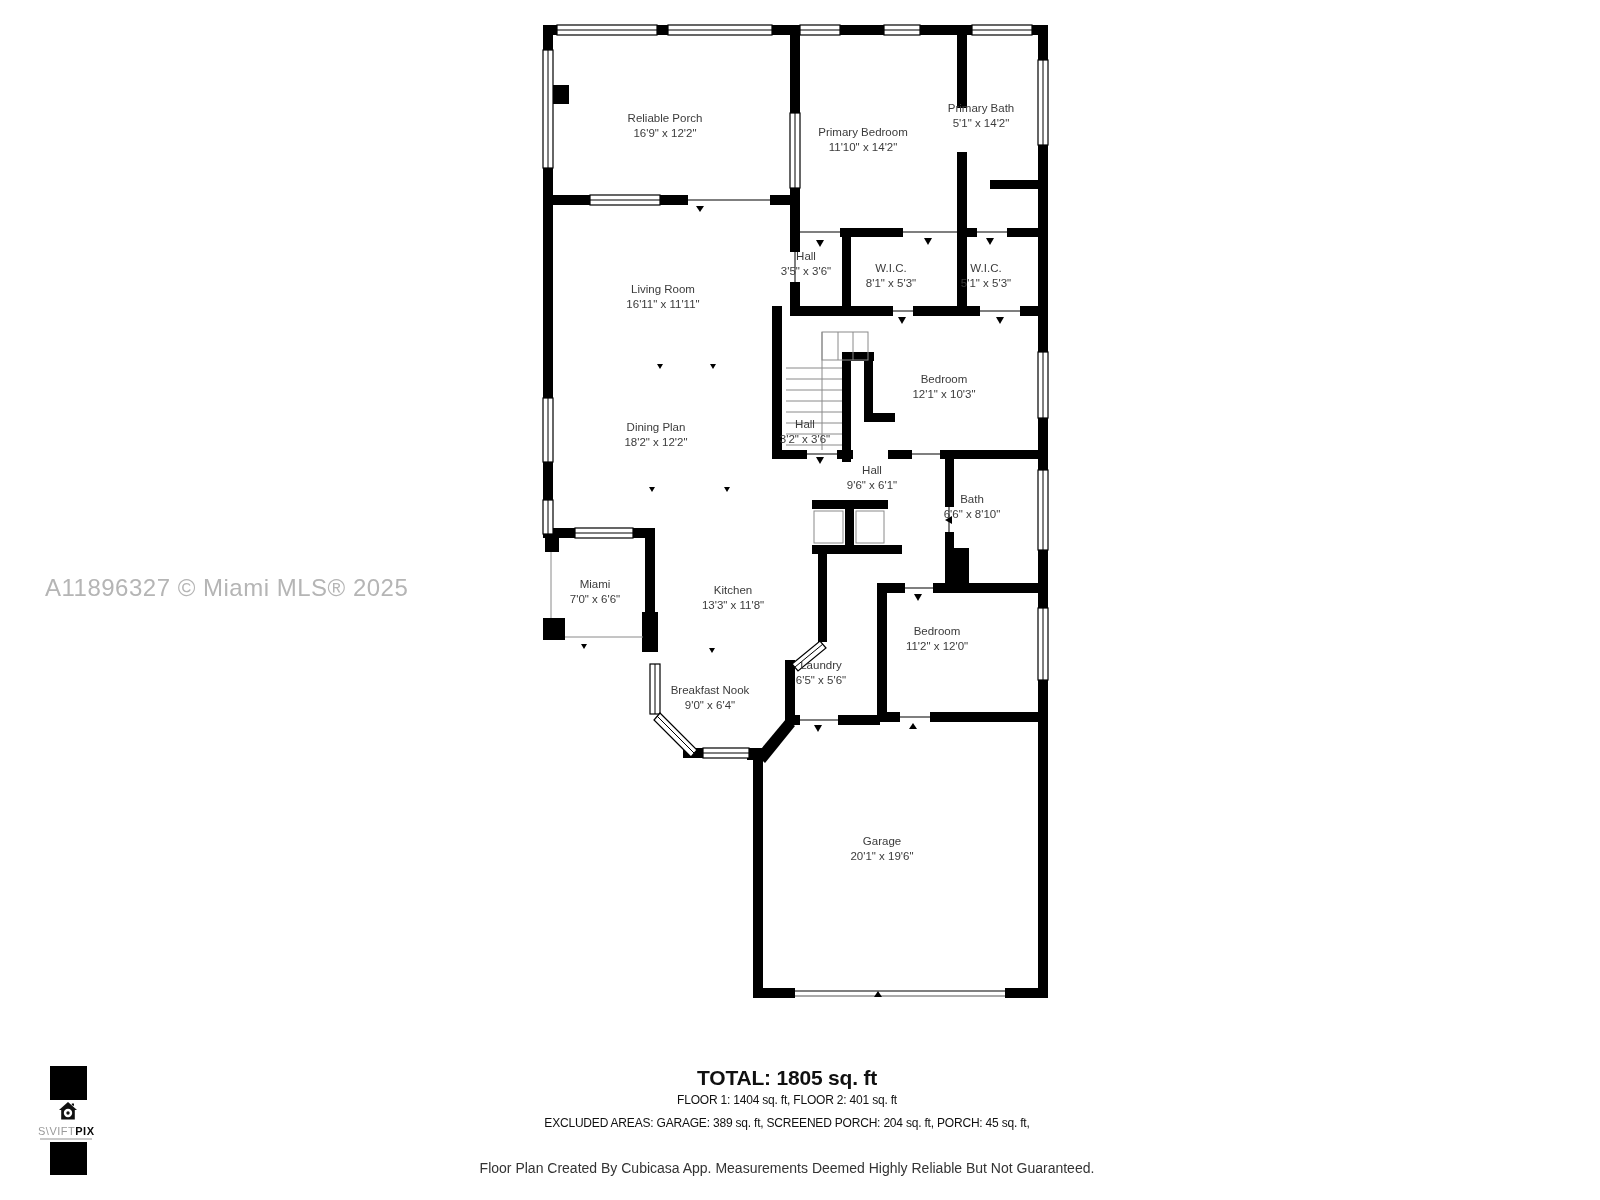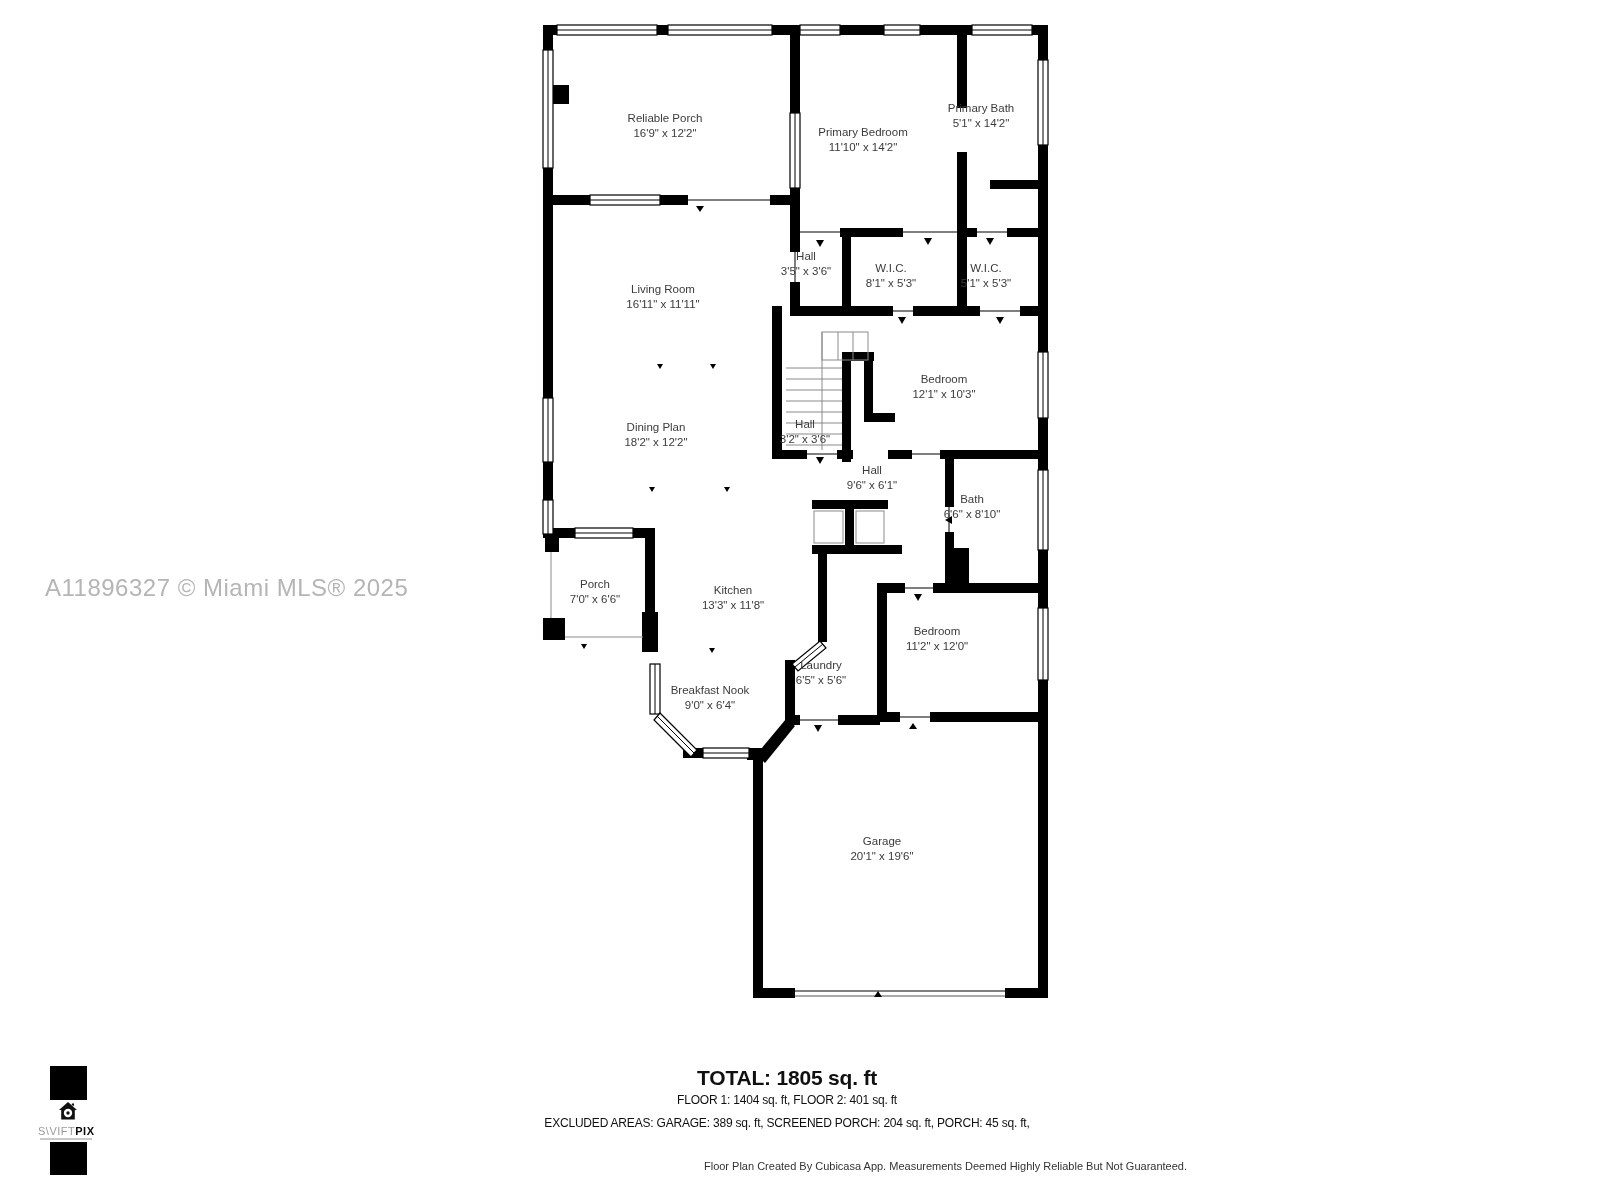--- a/index.html
+++ b/index.html
@@ -9,22 +9,22 @@
   .rlabel{position:absolute;transform:translate(-50%,-50%);text-align:center;color:#3b3b3b;
           font-size:11.5px;line-height:1.3;white-space:nowrap;}
   .rlabel .rname{display:block;}
   .rlabel .rdims{display:block;}
   .watermark{position:absolute;left:8px;top:574px;font-size:24px;color:#b5b5b5;
              letter-spacing:0.5px;margin-left:37px;}
   .summary{position:absolute;left:387px;top:1050px;width:800px;text-align:center;color:#101010;
            letter-spacing:-0.2px;margin-top:16px;}
   .summary .s-total{font-size:21px;font-weight:700;line-height:23px;}
   .summary .s-line{font-size:12px;font-weight:400;line-height:22.5px;}
-  .disclaimer{position:absolute;left:387px;top:1160px;width:800px;text-align:right;
-              font-size:11px;color:#333;}
+  .disclaimer{position:absolute;left:387px;top:1160px;width:800px;text-align:center;
+              font-size:14px;color:#333;}
   .logo{position:absolute;left:38px;top:1066px;width:56px;}
   .logo .sq{width:37px;height:34px;background:#000;margin-left:12px;}
   .logo .house{width:22px;height:18px;margin:2px 0 0 19px;}
   .logo .brand{font-size:11px;letter-spacing:0.5px;margin-top:1px;text-align:center;width:56px;}
   .logo .brand .lt{color:#9a9a9a;font-weight:400;}
   .logo .brand .bd{color:#0a0a0a;font-weight:700;margin-top:20px;}
   .logo .tagline{height:2px;background:#c9c9c9;width:52px;margin:1px 0 2px 2px;}
 </style>
 </head>
 <body>
@@ -267,21 +267,21 @@
   </div>
   <div class="rlabel" style="left:872px;top:478px">
     <span class="rname">Hall</span>
     <span class="rdims">9'6" x 6'1"</span>
   </div>
   <div class="rlabel" style="left:972px;top:507px">
     <span class="rname">Bath</span>
     <span class="rdims">6'6" x 8'10"</span>
   </div>
   <div class="rlabel" style="left:595px;top:592px">
-    <span class="rname">Porch</span>
+    <span class="rname">Miami</span>
     <span class="rdims">7'0" x 6'6"</span>
   </div>
   <div class="rlabel" style="left:733px;top:598px">
     <span class="rname">Kitchen</span>
     <span class="rdims">13'3" x 11'8"</span>
   </div>
   <div class="rlabel" style="left:937px;top:639px">
     <span class="rname">Bedroom</span>
     <span class="rdims">11'2" x 12'0"</span>
   </div>

